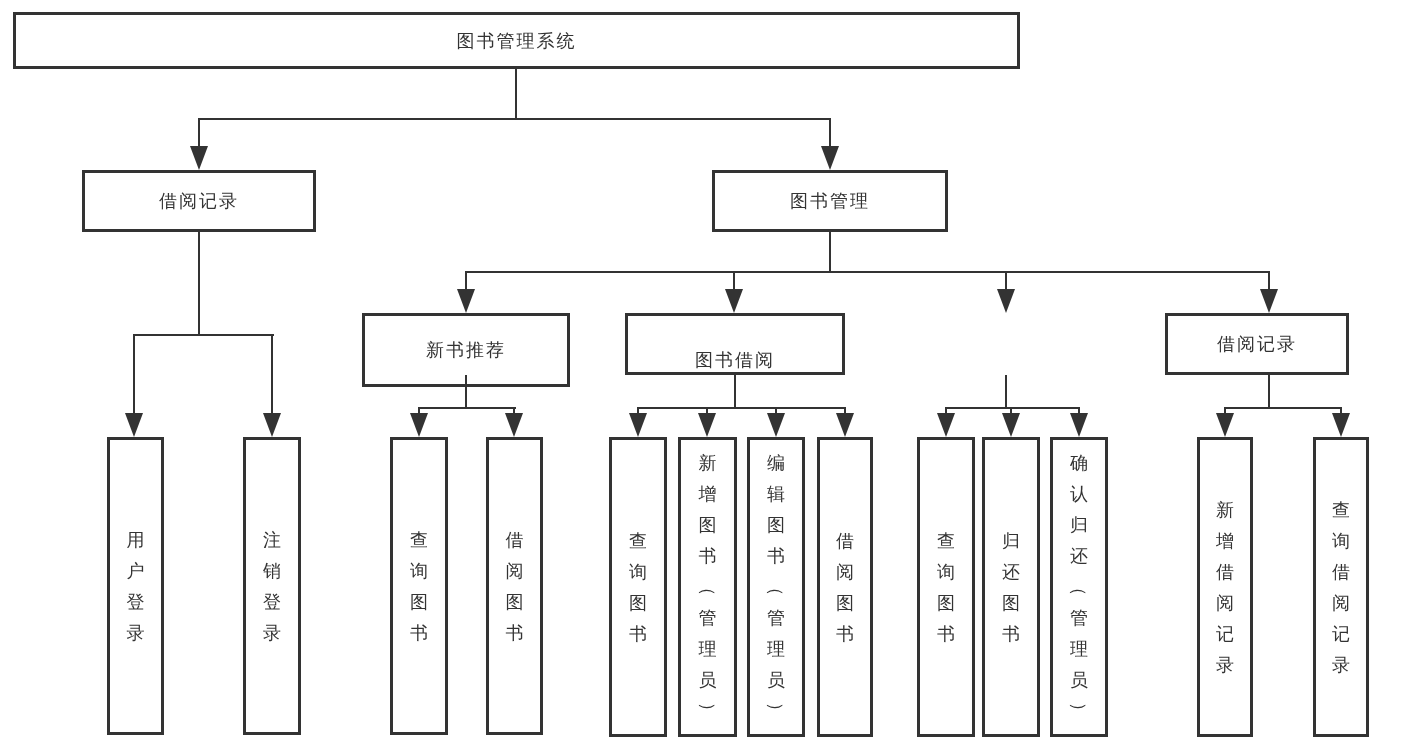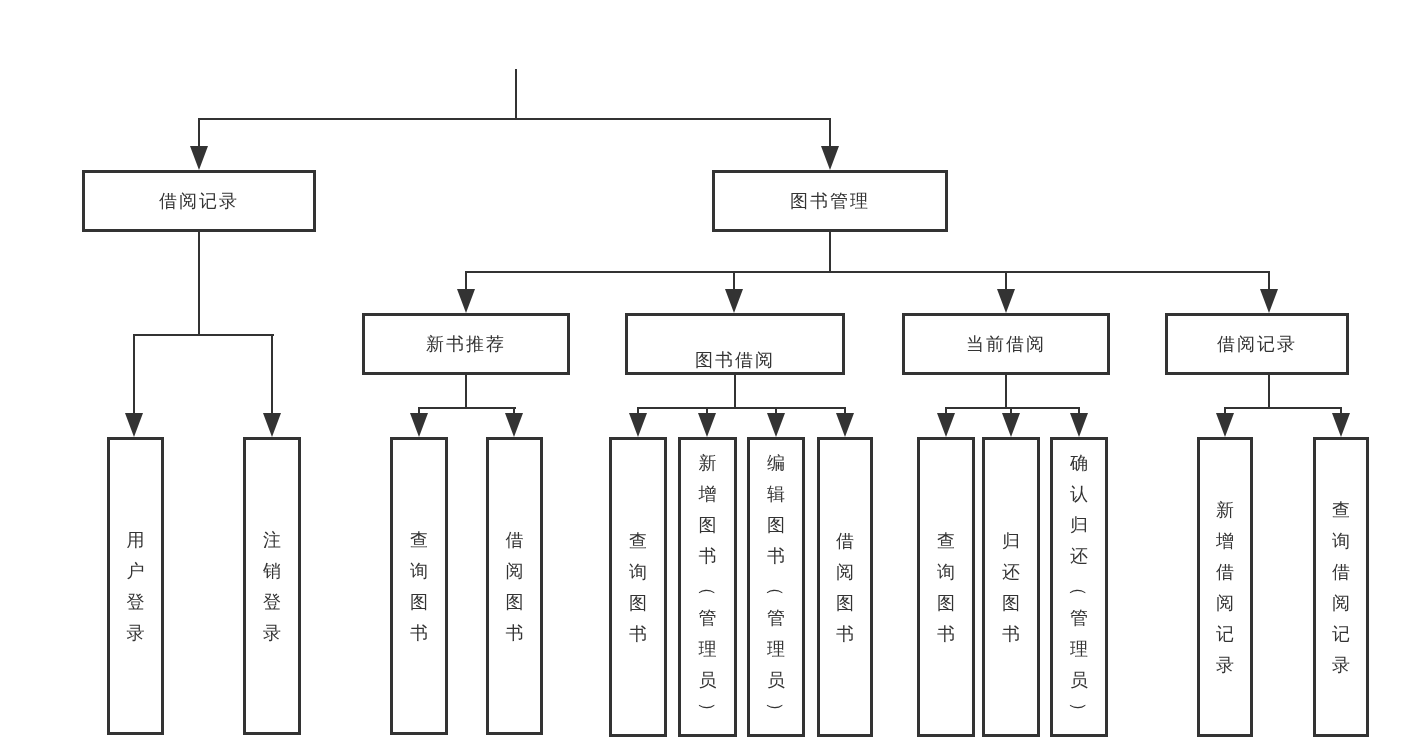--- a/index.html
+++ b/index.html
@@ -45,21 +45,21 @@
     line-height:1;
     height:18px;
     width:18px;
     text-align:center;
   }
   .vtext span.rot{transform:rotate(90deg);}
   
   #n-root   {left:13px;  top:12px;  width:1007px; height:57px;}
   #n-login  {left:82px;  top:170px; width:234px;  height:62px;}
   #n-mgmt   {left:712px; top:170px; width:236px;  height:62px;font-family:Liberation Mono, monospace;}
-  #n-rec    {left:362px; top:313px; width:208px;  height:62px;}
+  #n-rec    {left:362px; top:313px; width:208px;  height:74px;}
   #n-borrow {left:625px; top:313px; width:220px;  height:62px;align-items:flex-end;}
   #n-current{left:902px; top:313px; width:208px;  height:62px;}
   #n-records{left:1165px;top:313px; width:184px;  height:62px;}
   
   #n-l1 {left:107px; top:437px;width:57px;height:298px;}
   #n-l2 {left:243px; top:437px;width:58px;height:298px;}
   #n-l3 {left:390px; top:437px;width:58px;height:298px;}
   #n-l4 {left:486px; top:437px;width:57px;height:298px;}
   #n-l5 {left:609px; top:437px;width:58px;height:300px;}
   #n-l6 {left:678px; top:437px;width:59px;height:300px;}
@@ -89,36 +89,36 @@
     text-shadow:0 0 2px rgba(255,255,255,0.9);
     white-space:nowrap;
     z-index:5;
   }
 </style>
 </head>
 <body>
 
 <div class="stage">
 
+  <div class="box" id="n-root">
+    <span class="hlabel">图书管理系统</span>
+  </div>
 
   <div class="box" id="n-login">
     <span class="hlabel">借阅记录</span>
   </div>
   <div class="box" id="n-mgmt">
     <span class="hlabel">图书管理</span>
   </div>
 
   <div class="box" id="n-rec">
     <span class="hlabel">新书推荐</span>
   </div>
   <div class="box" id="n-borrow">
     <span class="hlabel">图书借阅</span>
-  </div>
-  <div class="box" id="n-current">
-    <span class="hlabel">当前借阅</span>
   </div>
   <div class="box" id="n-records">
     <span class="hlabel">借阅记录</span>
   </div>
 
   <div class="box" id="n-l1">
     <span class="vtext">
         <span>用</span>
         <span>户</span>
         <span>登</span>

